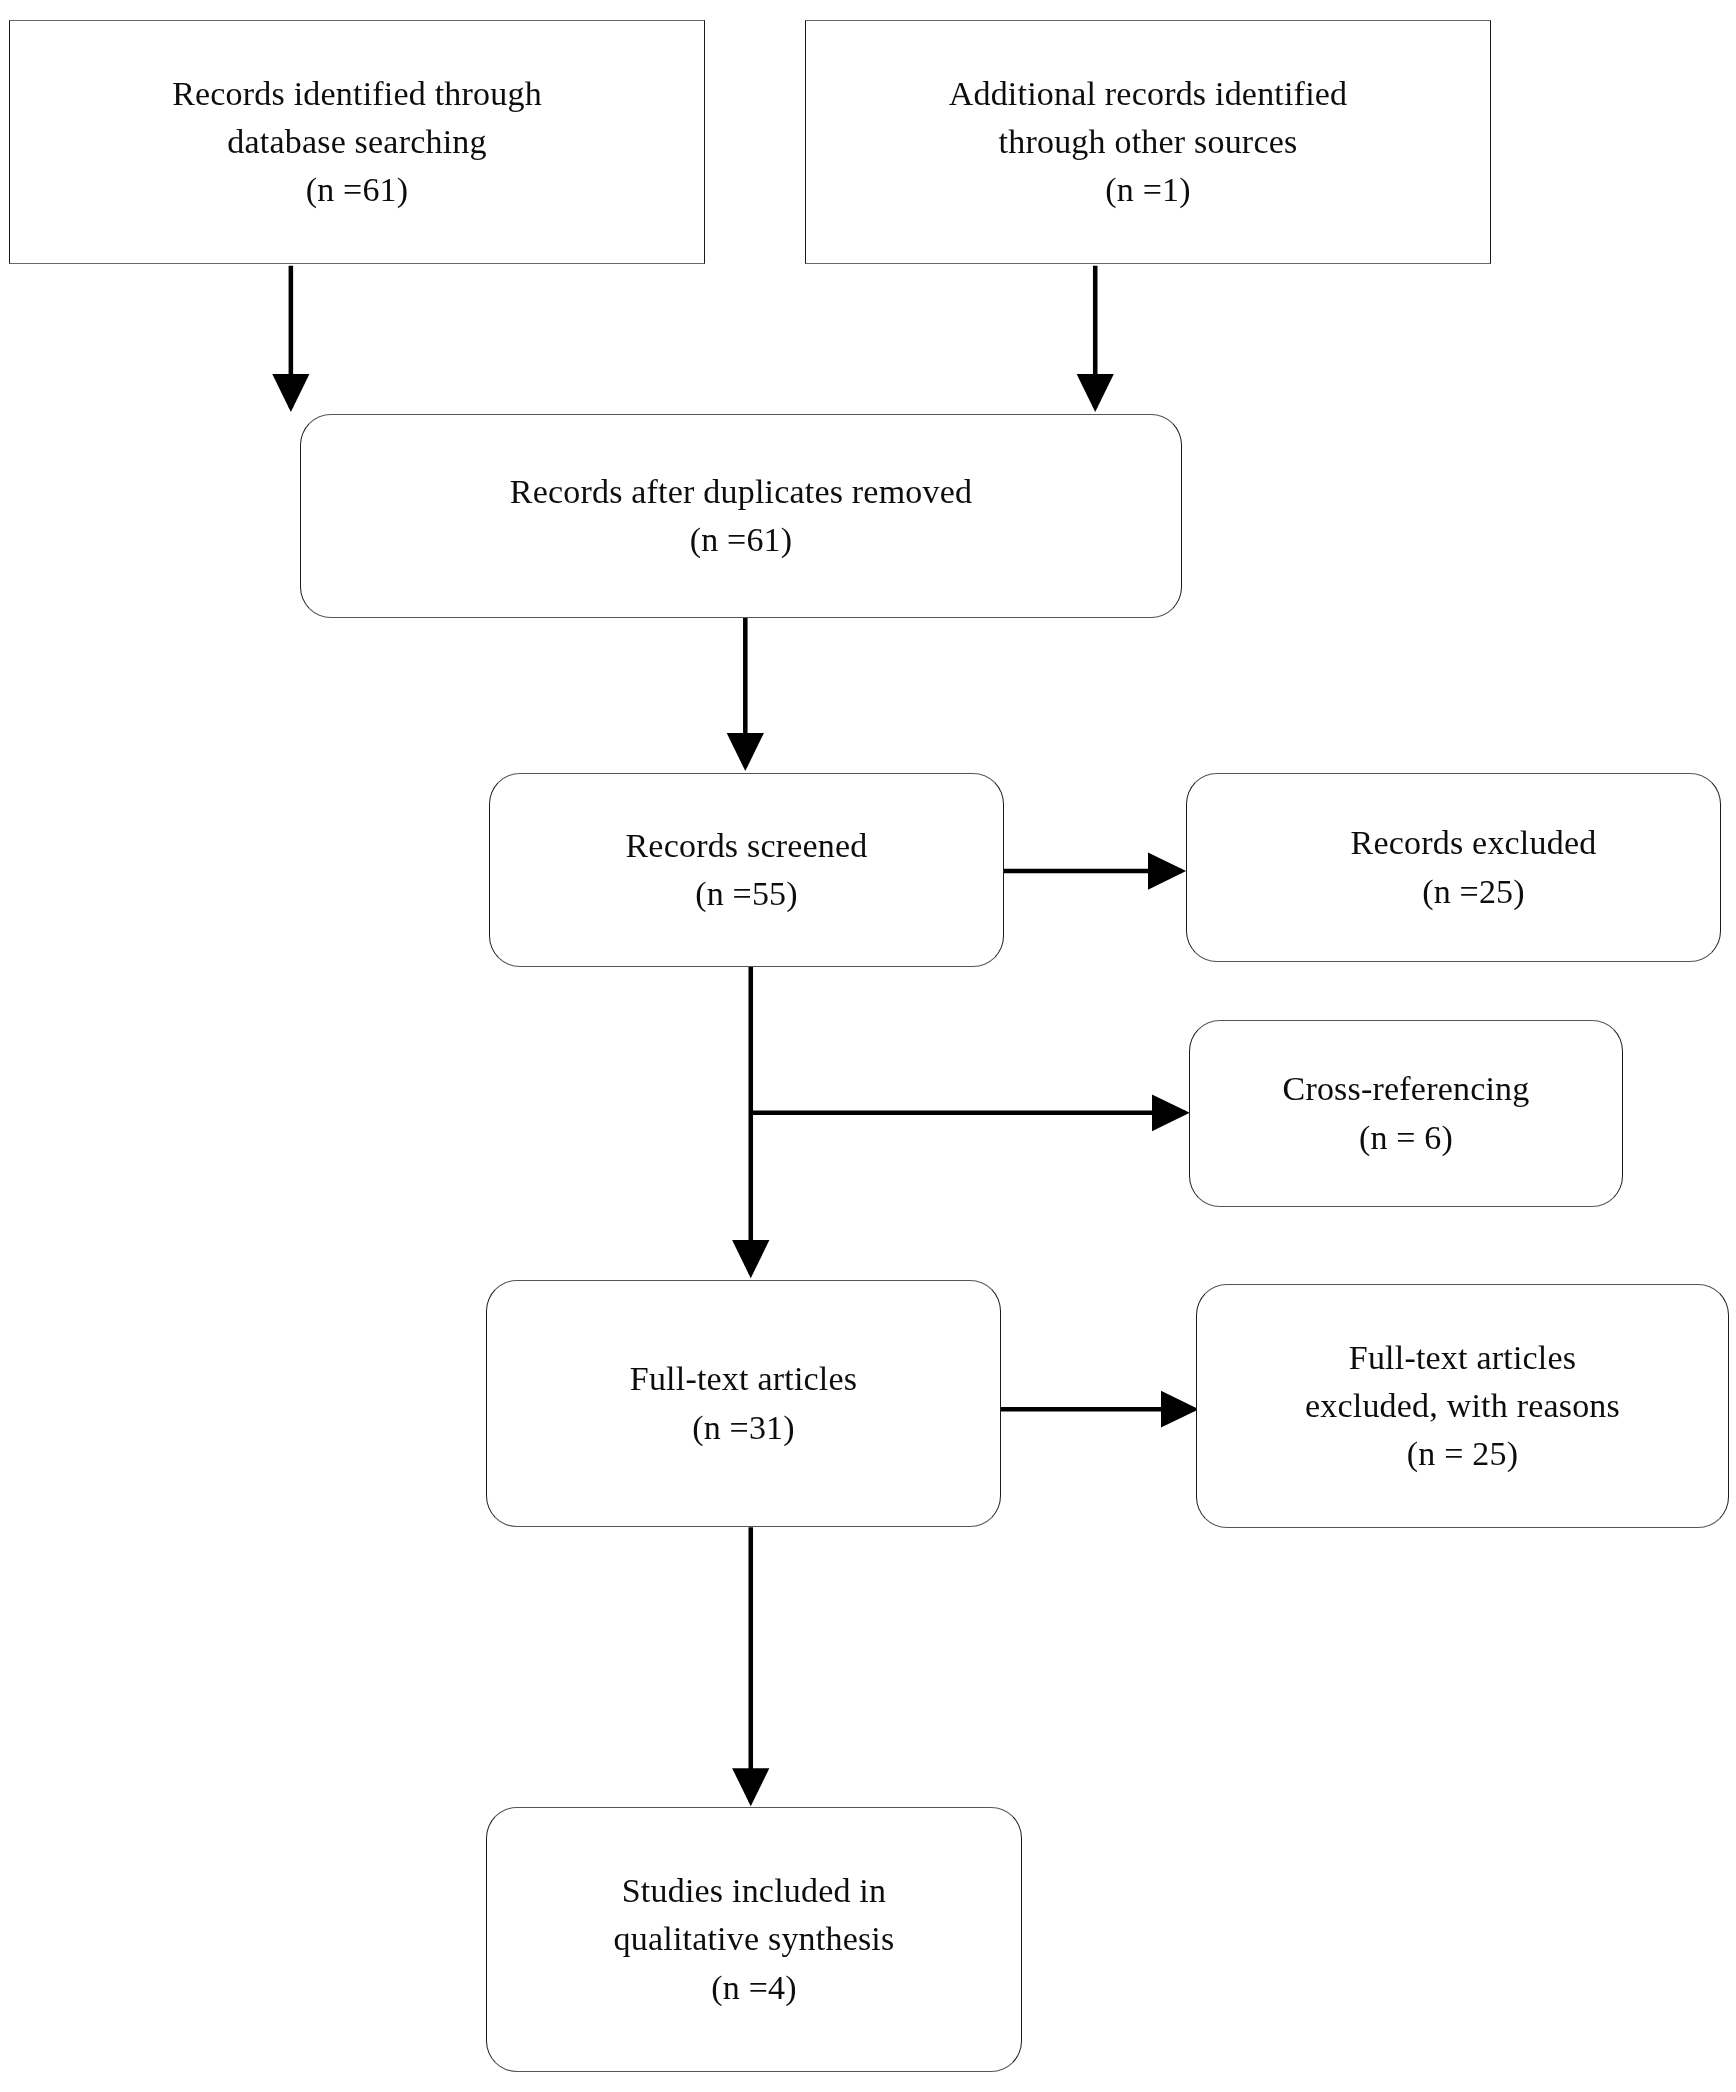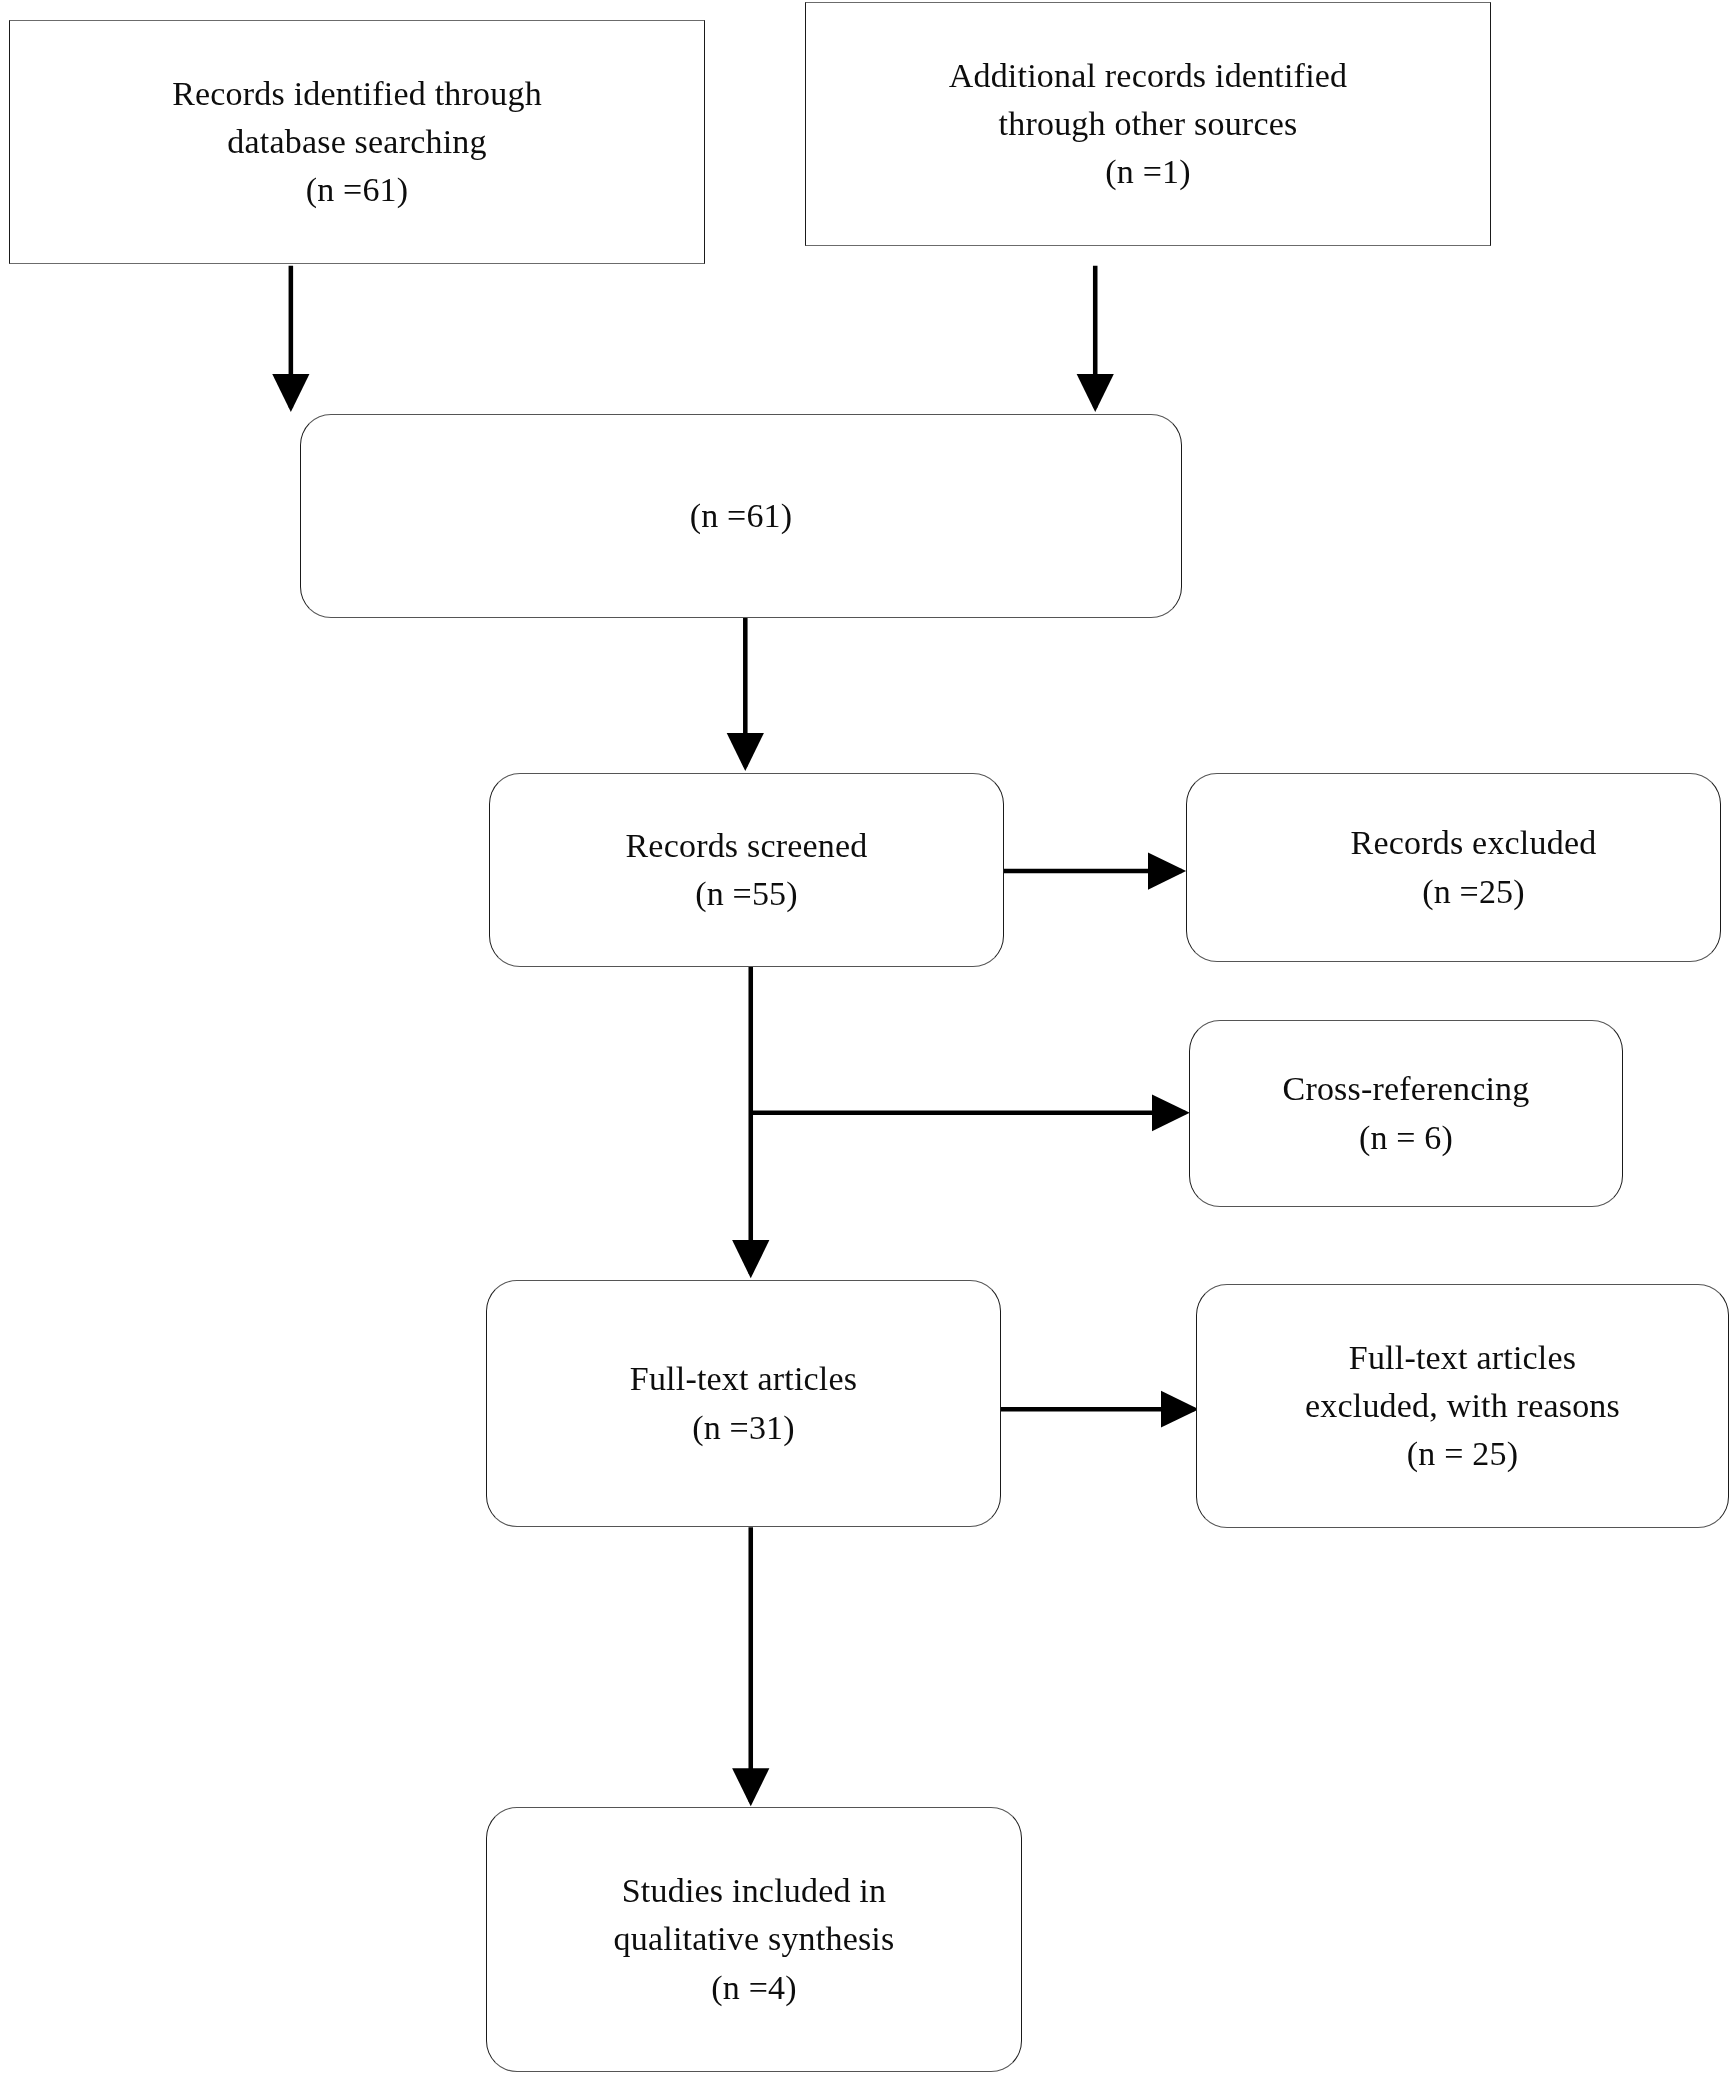--- a/index.html
+++ b/index.html
@@ -83,27 +83,28 @@
 
     <line x1="826" y1="1680" x2="826" y2="1982" stroke="#000000" stroke-width="5" marker-end="url(#arrowhead)"></line>
   </svg>
 
   <div class="node sharp" style="left:9px; top:20px; width:696px; height:244px;">
     <span class="line">Records identified through</span>
     <span class="line">database searching</span>
     <span class="line">(n =61)</span>
   </div>
 
-  <div class="node sharp" style="left:805px; top:2px; width:686px; height:244px;">
+  <div class="node sharp" style="left:805px; top:20px; width:686px; height:244px;">
     <span class="line">Additional records identified</span>
     <span class="line">through other sources</span>
     <span class="line">(n =1)</span>
   </div>
 
   <div class="node rounded" style="left:300px; top:414px; width:882px; height:204px;">
+    <span class="line">Records after duplicates removed</span>
     <span class="line">(n =61)</span>
   </div>
 
   <div class="node rounded" style="left:489px; top:773px; width:515px; height:194px;">
     <span class="line">Records screened</span>
     <span class="line">(n =55)</span>
   </div>
 
   <div class="node rounded" style="left:1186px; top:773px; width:535px; height:189px;padding-left:40px;">
     <span class="line">Records excluded</span>

